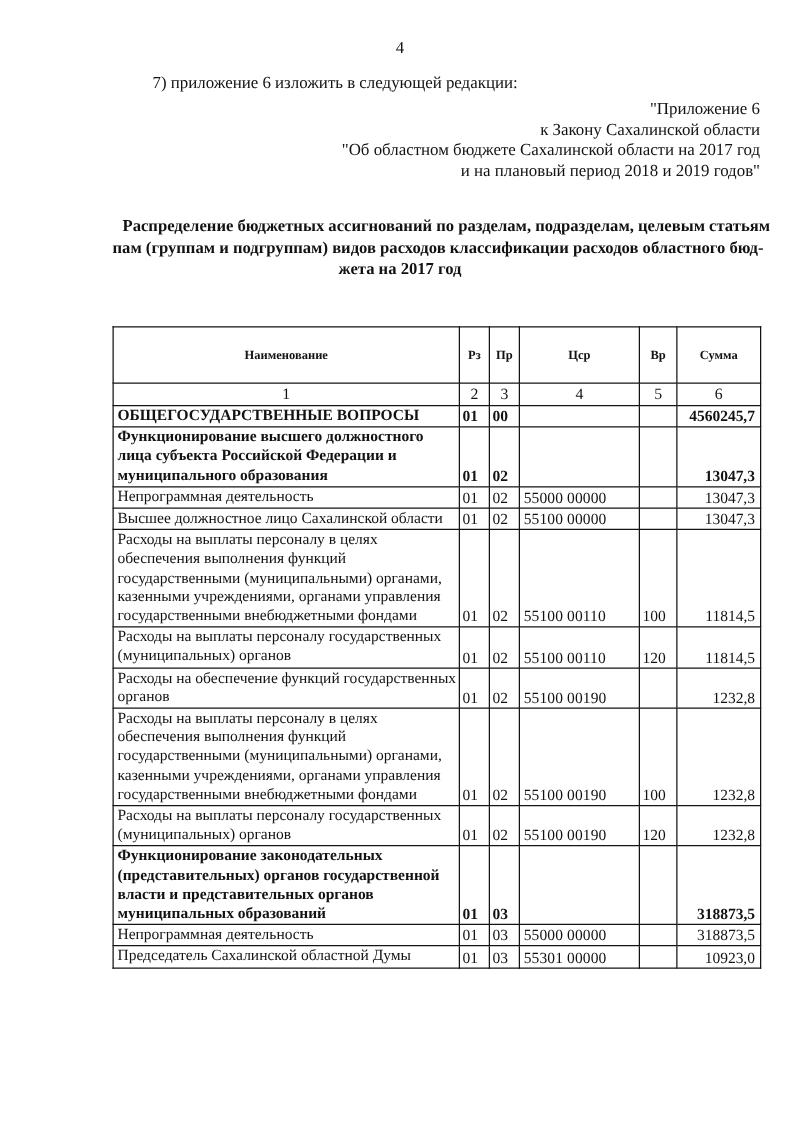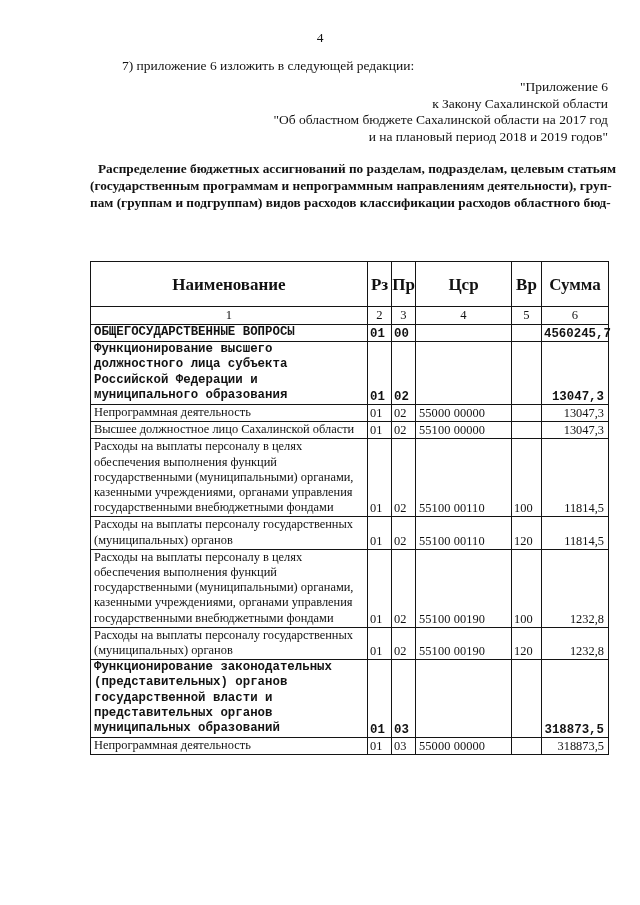--- a/index.html
+++ b/index.html
@@ -63,21 +63,21 @@
     font-size: 13.3px;
     font-weight: bold;
     line-height: 17px;
     text-align: justify;
     text-align-last: center;
   }
   .doc-title span.tline {
     display: block;
     white-space: nowrap;
   }
-  .doc-title span.tline:nth-child(1) { text-indent: 8px; }
+  .doc-title span.tline:nth-child(1) { text-indent: 8px; margin-top: 12px; }
 
   
   .units-note {
     position: absolute;
     top: 236px;
     left: 90px;
     width: 518px;
     text-align: right;
     font-size: 13px;
   }
@@ -105,21 +105,21 @@
   col.c-pr    { width: 24px;  }
   col.c-csr   { width: 96px;  }
   col.c-vr    { width: 30px;  }
   col.c-sum   { width: 67px;  }
 
   
   .hdr td {
     text-align: center;
     vertical-align: middle;
     font-weight: bold;
-    font-size: 17px;
+    font-size: 10px;
     height: 44px;
     line-height: 15px;
   }
 
   
   .numrow td {
     text-align: center;
     height: 17px;
     line-height: 17px;
     font-size: 12.6px;
@@ -147,21 +147,21 @@
     text-align: left;
     padding: 0 1px 0 2px;
     white-space: nowrap;
   }
   td.cell-sum {
     text-align: right;
     padding: 0 4px 0 2px;
     white-space: nowrap;
   }
 
-  tr.bold td { font-weight: bold; font-family: Liberation Mono, monospace; }
+  tr.bold td { font-weight: bold; }
 
   
   .nm { display: block; padding-bottom: 1px; }
 </style>
 </head>
 <body>
 
 <div class="page">
 
   <div class="page-number">4</div>
@@ -170,22 +170,22 @@
 
   <div class="ref-block">
     <div>"Приложение 6</div>
     <div>к Закону Сахалинской области</div>
     <div>"Об областном бюджете Сахалинской области на 2017 год</div>
     <div>и на плановый период 2018 и 2019 годов"</div>
   </div>
 
   <div class="doc-title">
     <span class="tline">Распределение бюджетных ассигнований по разделам, подразделам, целевым статьям</span>
-    <span class="tline">(государственным программам и непрограммным направлениям деятельности), груп-</span>
     <span class="tline">пам (группам и подгруппам) видов расходов классификации расходов областного бюд-</span>
+    <span class="tline">жета на 2017 год</span>
   </div>
 
 
   <table class="budget-table">
     <colgroup>
       <col class="c-name">
         <col class="c-rz">
         <col class="c-pr">
       <col class="c-csr">
         <col class="c-vr">
@@ -263,20 +263,30 @@
             <span class="nm">Расходы на выплаты персоналу государственных (муниципальных) органов</span>
           </td>
           <td class="cell-rz">01</td>
           <td class="cell-pr">02</td>
           <td class="cell-csr">55100  00110</td>
           <td class="cell-vr">120</td>
           <td class="cell-sum">11814,5</td>
         </tr>
         <tr>
           <td class="cell-name">
+            <span class="nm">Расходы на обеспечение функций государственных органов</span>
+          </td>
+          <td class="cell-rz">01</td>
+          <td class="cell-pr">02</td>
+          <td class="cell-csr">55100  00190</td>
+          <td class="cell-vr"></td>
+          <td class="cell-sum">1232,8</td>
+        </tr>
+        <tr>
+          <td class="cell-name">
             <span class="nm">Расходы на выплаты персоналу в целях обеспечения выполнения функций государственными (муниципальными) органами, казенными учреждениями, органами управления государственными внебюджетными фондами</span>
           </td>
           <td class="cell-rz">01</td>
           <td class="cell-pr">02</td>
           <td class="cell-csr">55100  00190</td>
           <td class="cell-vr">100</td>
           <td class="cell-sum">1232,8</td>
         </tr>
         <tr>
           <td class="cell-name">
@@ -301,16 +311,26 @@
         <tr>
           <td class="cell-name">
             <span class="nm">Непрограммная деятельность</span>
           </td>
           <td class="cell-rz">01</td>
           <td class="cell-pr">03</td>
           <td class="cell-csr">55000  00000</td>
           <td class="cell-vr"></td>
           <td class="cell-sum">318873,5</td>
         </tr>
+        <tr>
+          <td class="cell-name">
+            <span class="nm">Председатель Сахалинской областной Думы</span>
+          </td>
+          <td class="cell-rz">01</td>
+          <td class="cell-pr">03</td>
+          <td class="cell-csr">55301  00000</td>
+          <td class="cell-vr"></td>
+          <td class="cell-sum">10923,0</td>
+        </tr>
       </tbody>
   </table>
 
 </div>
 
 </body></html>

